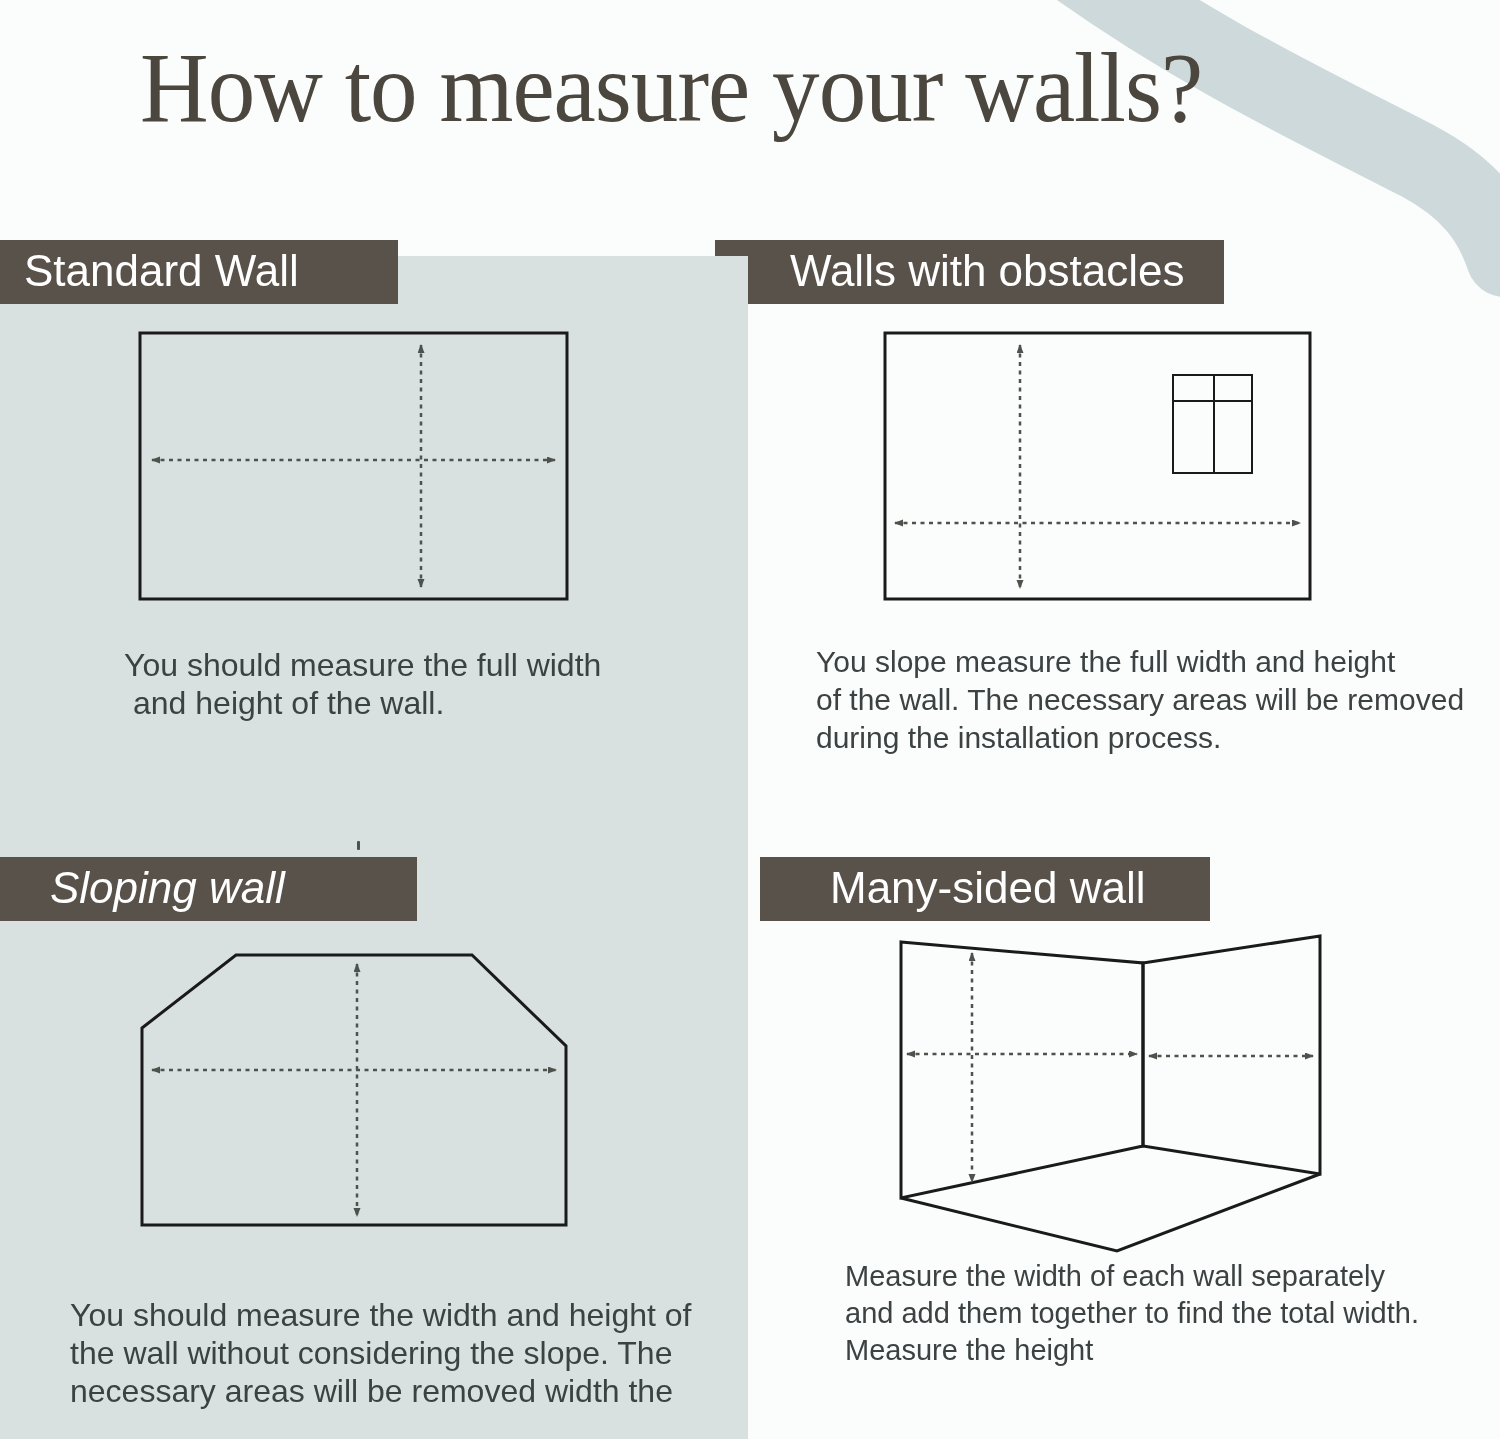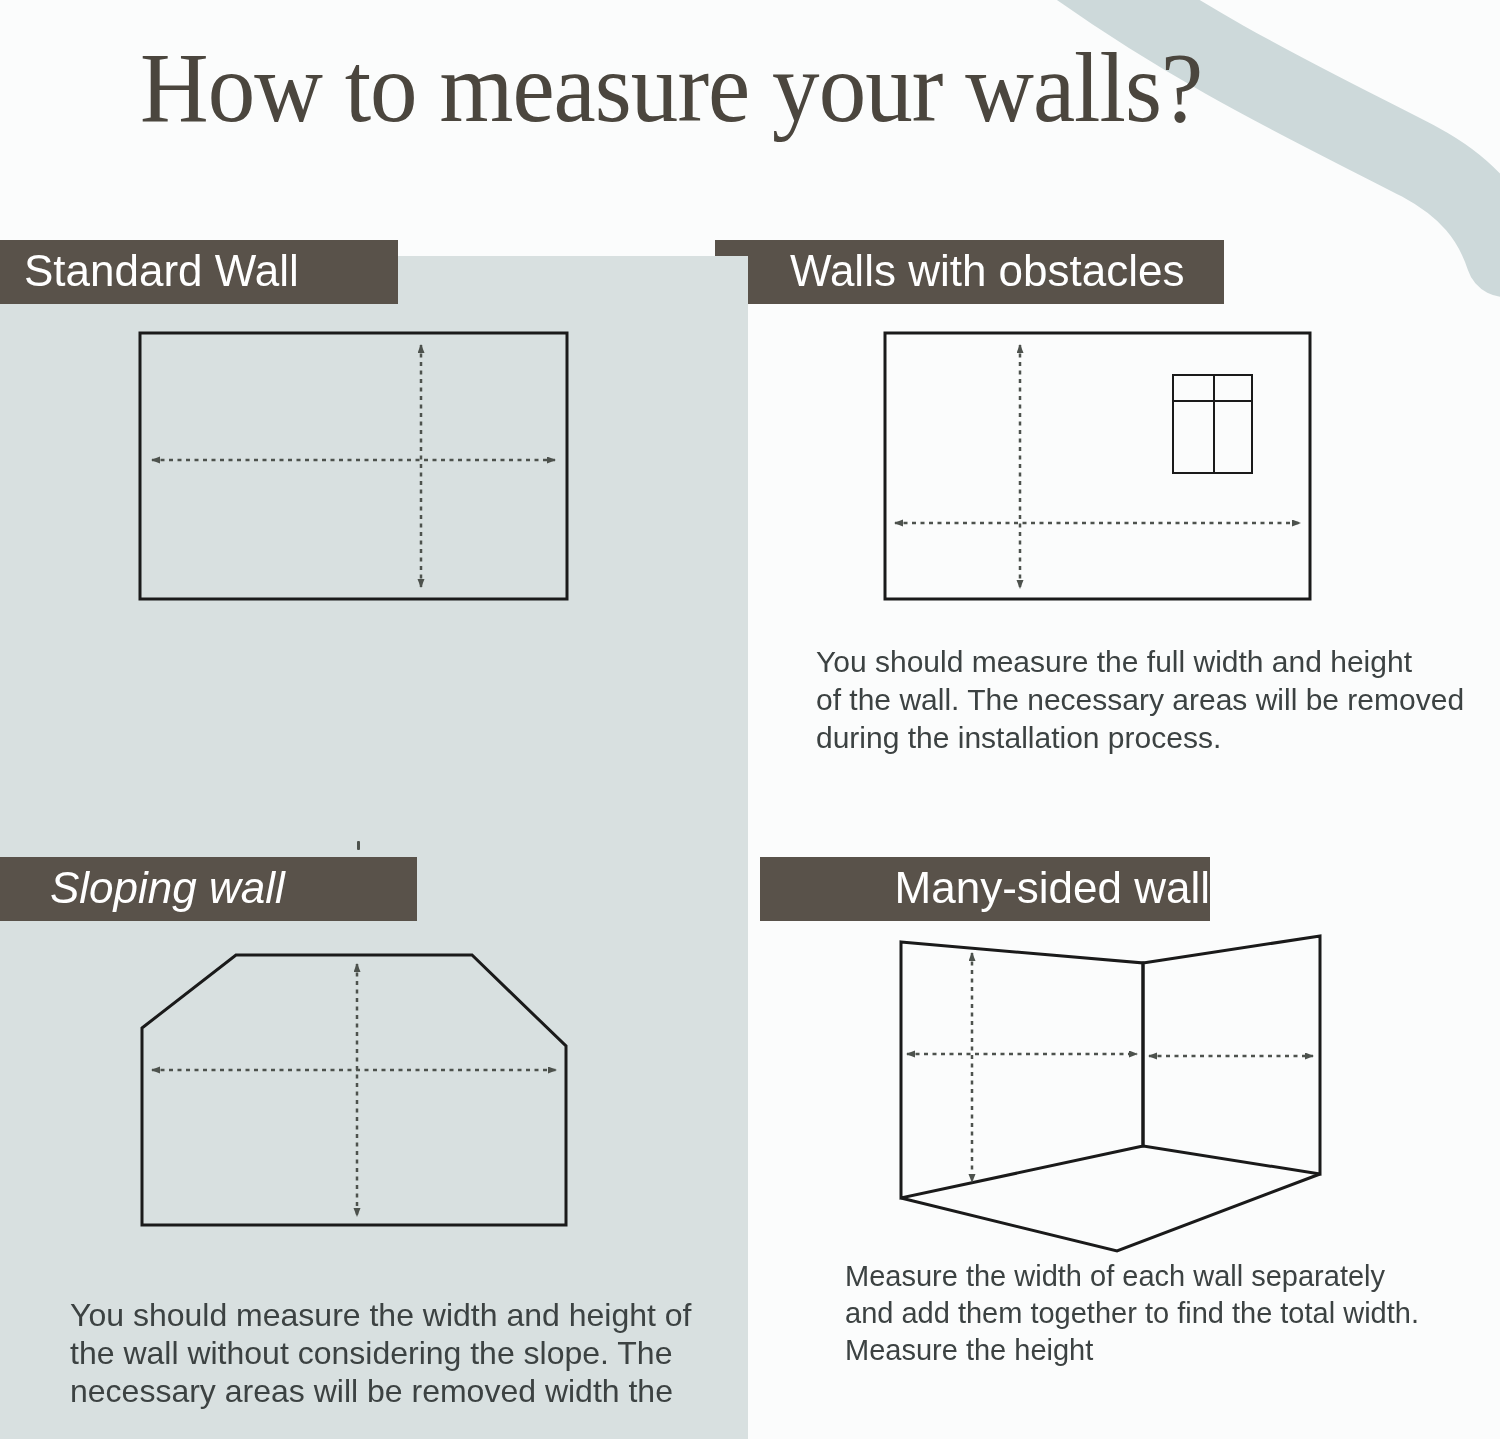--- a/index.html
+++ b/index.html
@@ -25,21 +25,21 @@
     transform:scaleX(.95); transform-origin:left top; letter-spacing:-1px;
   }
   .bar{
     position:absolute; height:64px; background:var(--bar);
     color:var(--bar_text); font-size:44px; line-height:62px; white-space:nowrap;
   }
   .bar-standard{left:0; top:240px; width:374px; padding-left:24px; z-index:2;}
   .bar-obstacles{left:715px; top:240px; width:509px; padding-left:0; z-index:0;}
   .bar-obstacles .bar-label{padding-left:75px; display:inline-block;}
   .bar-sloping{left:0; top:857px; width:367px; padding-left:50px; z-index:2;font-style:italic;}
-  .bar-many{left:760px; top:857px; width:450px; padding-left:0; z-index:2;text-align:right;}
+  .bar-many{left:760px; top:857px; width:450px; padding-left:0; z-index:2;}
   .bar-many .bar-label{padding-left:70px; display:inline-block;}
   .diagram-svg{position:absolute; left:0; top:0; z-index:3; pointer-events:none;}
   .wall-shape{fill:none; stroke:var(--line); stroke-width:3;}
   .window-line{fill:none; stroke:var(--line); stroke-width:2;}
   .dash{fill:none; stroke:var(--dash); stroke-width:2.5; stroke-dasharray:4 4.5;}
   .desc{position:absolute; z-index:3; color:var(--body_text);}
   .desc-standard{left:124px; top:646px; font-size:32px; line-height:38px;}
   .desc-standard .dline.indent{padding-left:9px;}
   .desc-obstacles{left:816px; top:643px; font-size:30px; line-height:38px;}
   .desc-sloping{left:70px; top:1296px; font-size:32px; line-height:38px;}
@@ -110,23 +110,27 @@
     <g>
       <path class="wall-shape" d="M901,942 L1143,963 L1143,1146 L901,1198 Z"></path>
       <path class="wall-shape" d="M1143,963 L1320,936 L1320,1174 L1143,1146 Z"></path>
       <path class="wall-shape" d="M901,1198 L1117,1251 L1320,1174"></path>
       <line class="dash" x1="972" y1="953" x2="972" y2="1182" marker-start="url(#ah)" marker-end="url(#ah)"></line>
       <line class="dash" x1="907" y1="1054" x2="1137" y2="1054" marker-start="url(#ah)" marker-end="url(#ah)"></line>
       <line class="dash" x1="1149" y1="1056" x2="1313" y2="1056" marker-start="url(#ah)" marker-end="url(#ah)"></line>
     </g>
   </svg>
 
+  <div class="desc desc-standard">
+    <div class="dline">You should measure the full width</div>
+    <div class="dline indent">and height of the wall.</div>
+  </div>
 
   <div class="desc desc-obstacles">
-    <div class="dline">You should measure the full width and height</div>
+    <div class="dline">You slope measure the full width and height</div>
     <div class="dline">of the wall. The necessary areas will be removed</div>
     <div class="dline">during the installation process.</div>
   </div>
 
   <div class="desc desc-sloping">
     <div class="dline">You should measure the width and height of</div>
     <div class="dline">the wall without considering the slope. The</div>
     <div class="dline">necessary areas will be removed width the</div>
   </div>
 

